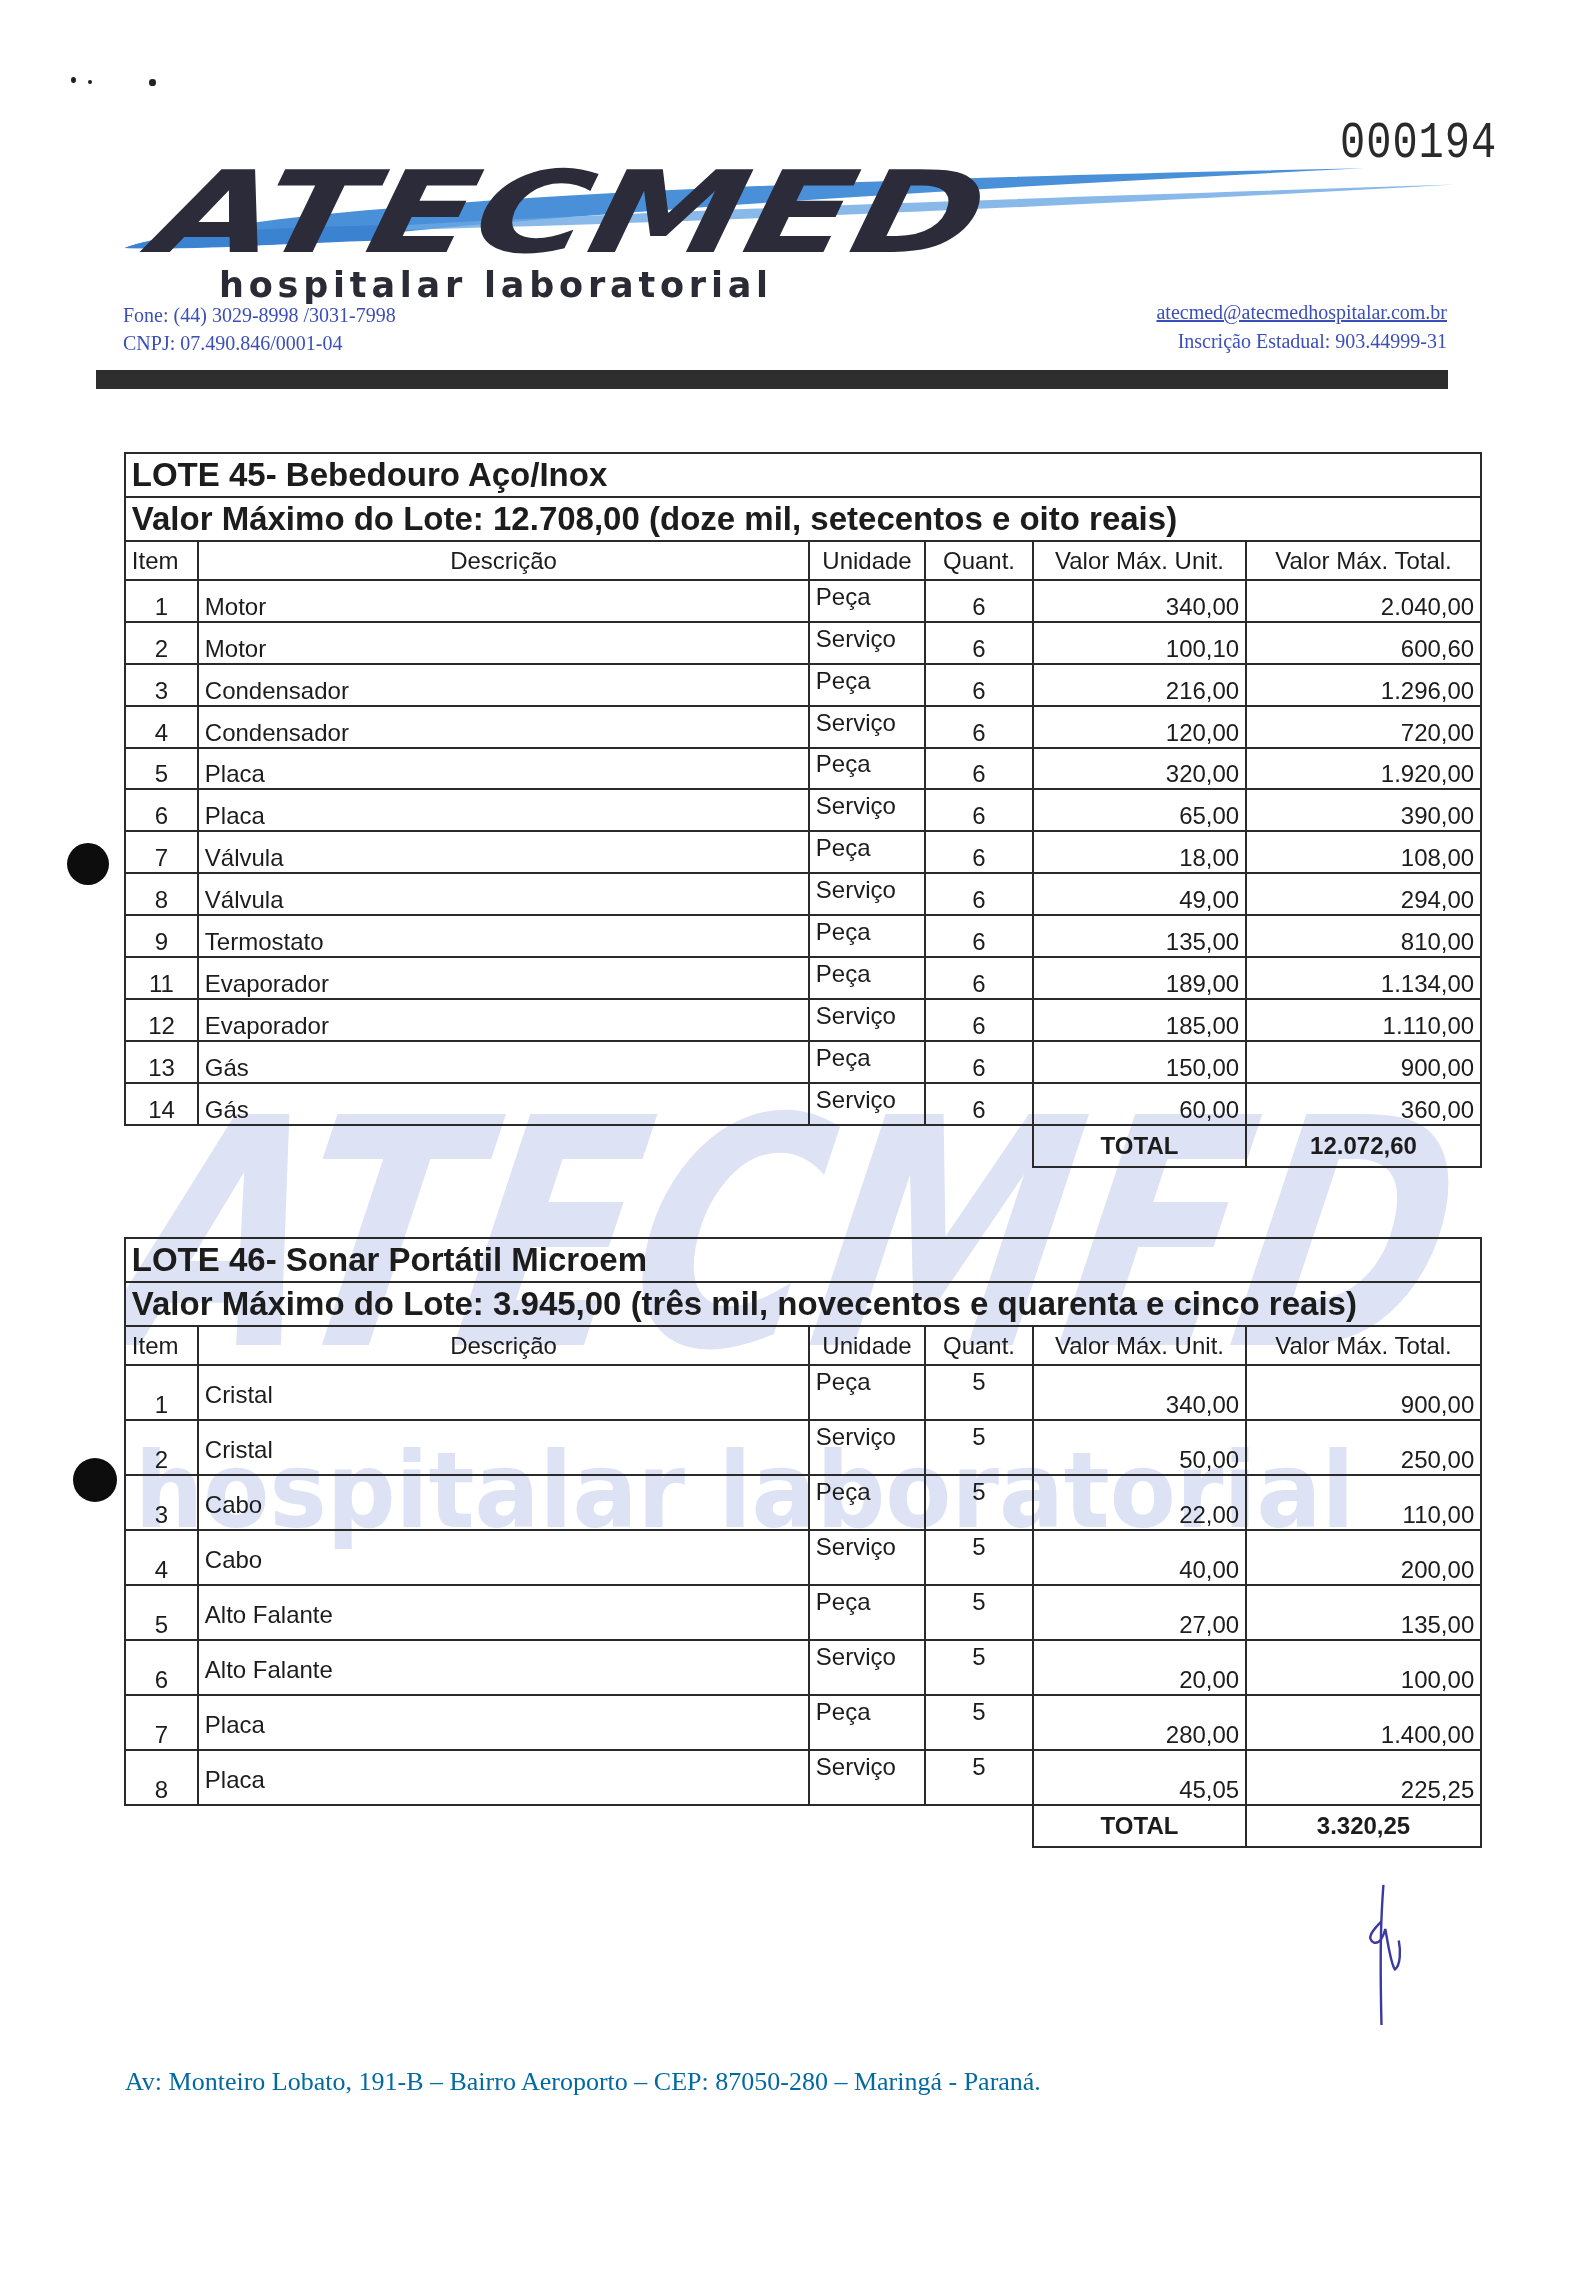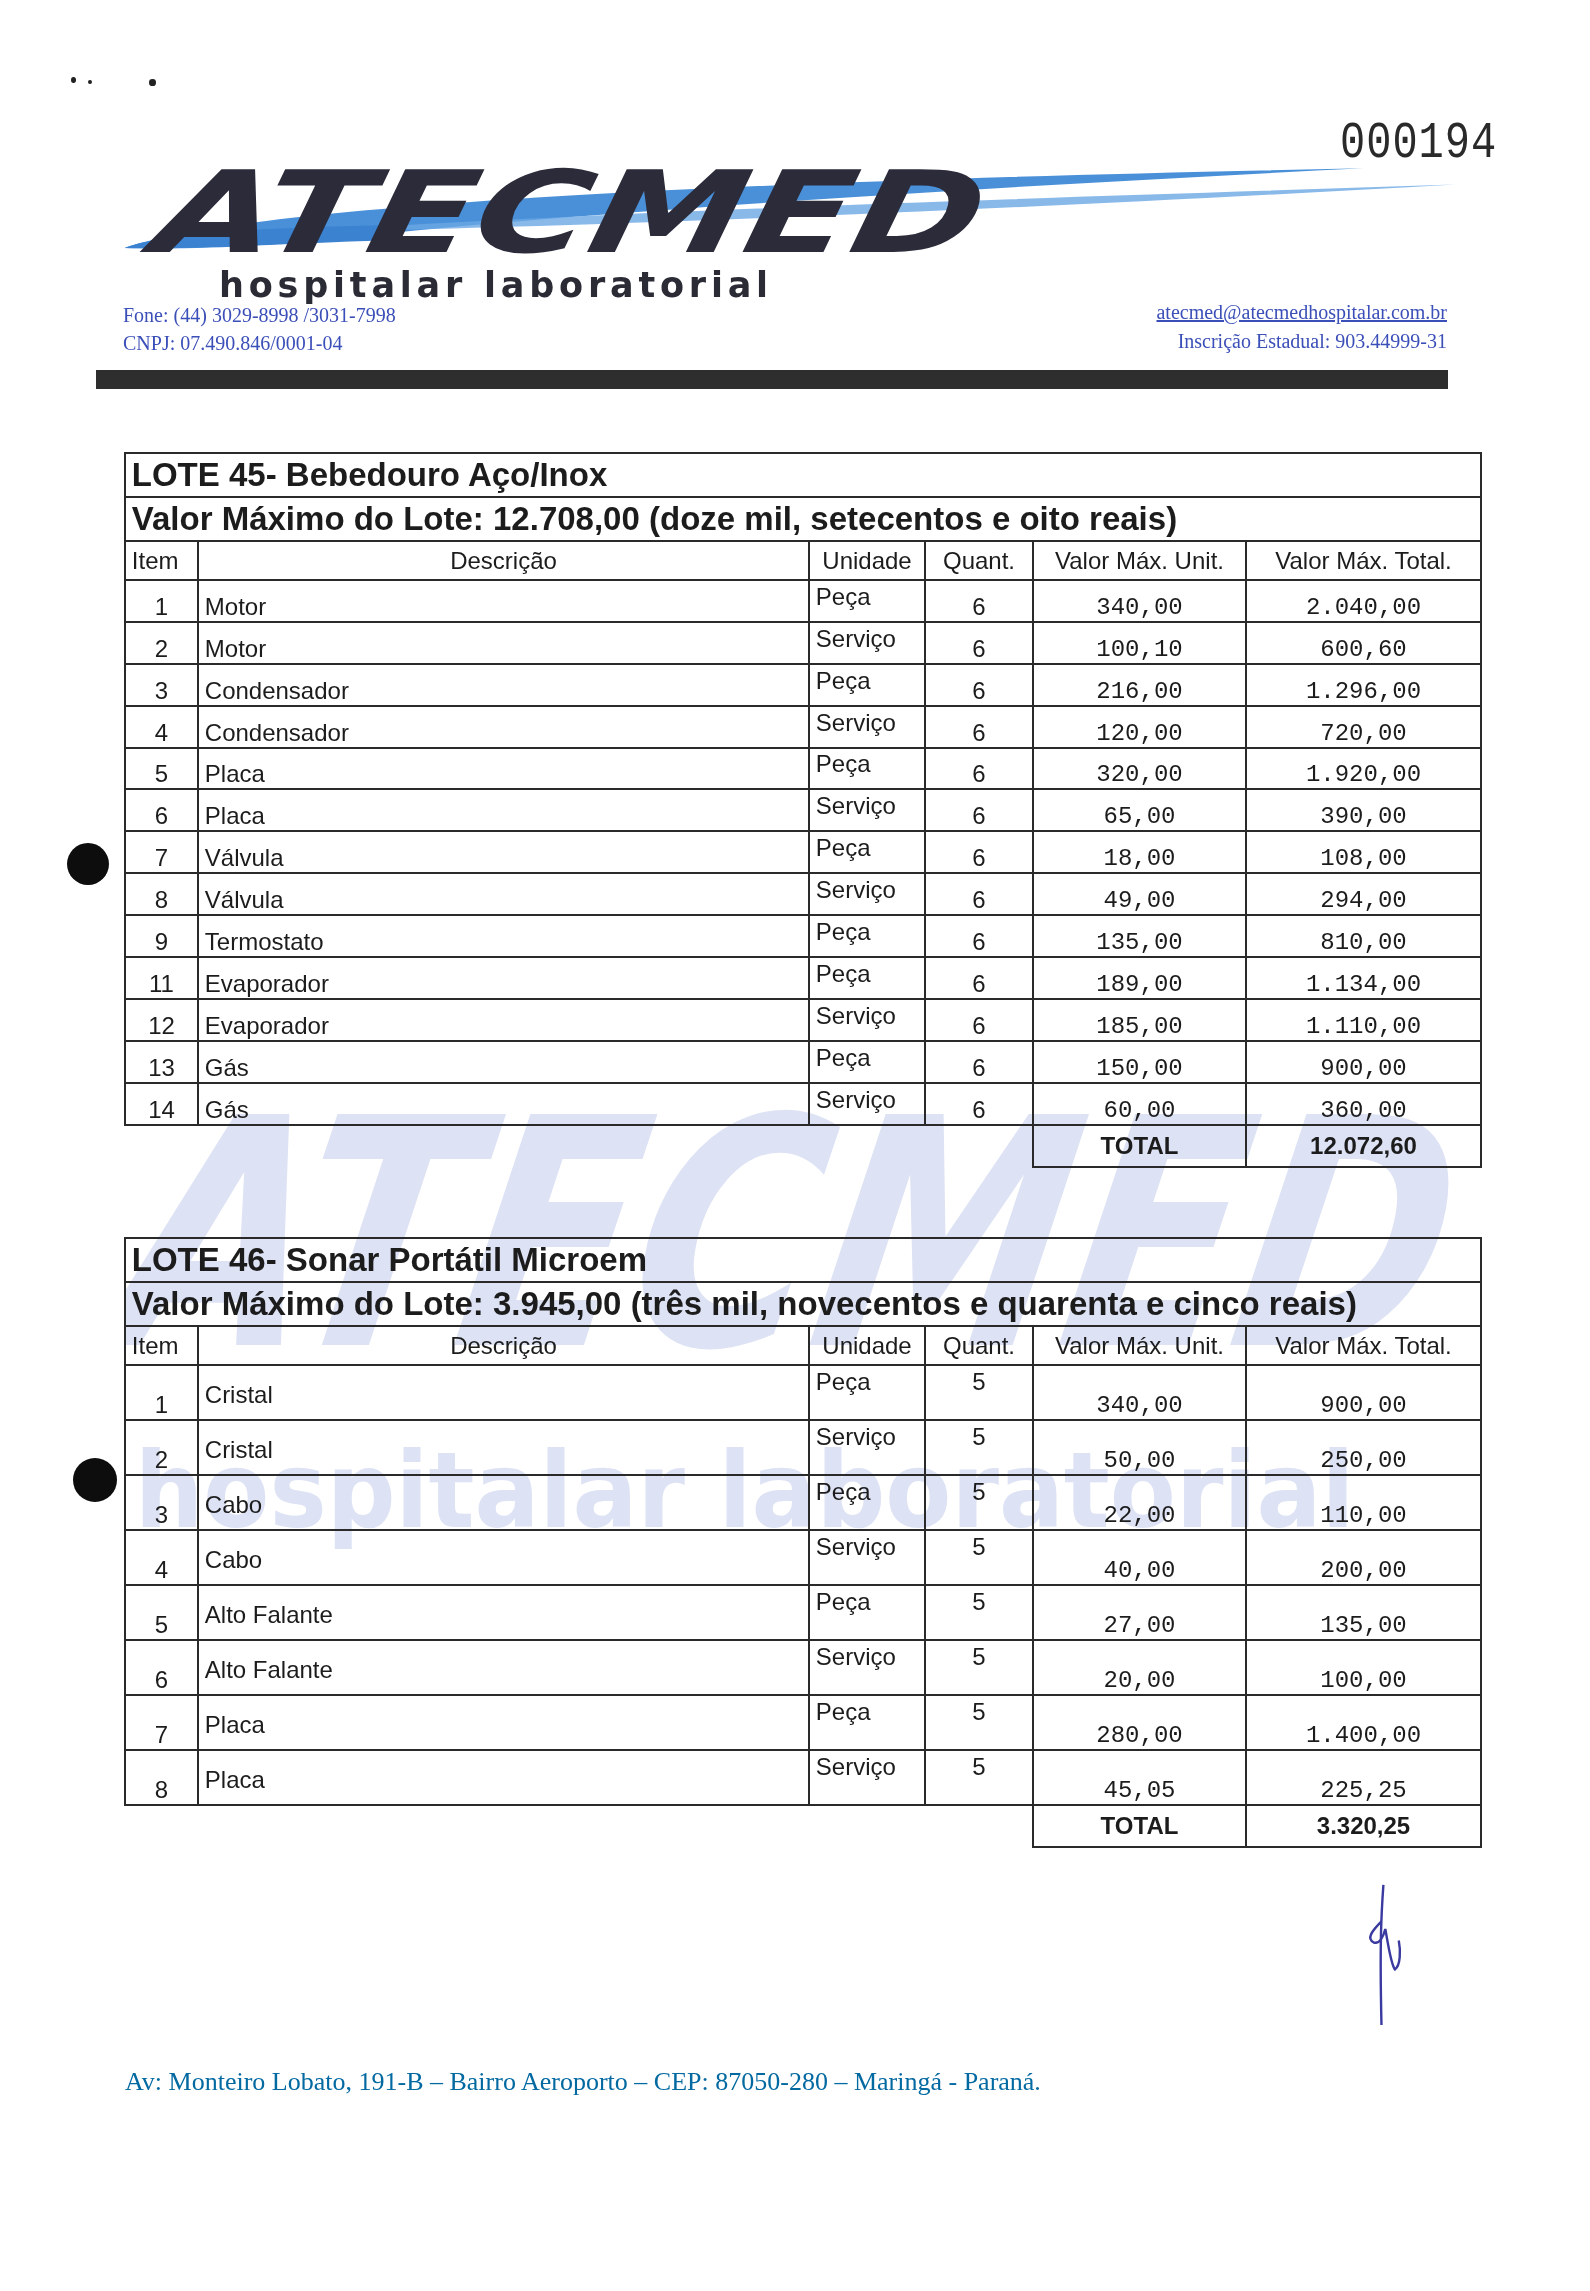--- a/index.html
+++ b/index.html
@@ -29,21 +29,21 @@
 
   
   table.lote { position: absolute; left: 124px; width: 1356px; border-collapse: collapse; table-layout: fixed; font-size: 24px; background: transparent; }
   table.lote td { border: 2.9px solid #2a2a2a; padding: 0 5.8px; height: 38px; vertical-align: bottom; white-space: nowrap; overflow: hidden; }
   table.lote td.title { font-weight: bold; font-size: 33px; height: 42px; vertical-align: middle; }
   table.lote tr.head td { text-align: center; vertical-align: middle; height: 37px; margin-left: 37px; }
   table.lote tr.head td.c-item { text-align: left; }
   .c-item { text-align: center; }
   .c-unid { vertical-align: top !important; padding-top: 1.9px !important; }
   .c-qty { text-align: center; }
-  .c-unit, .c-total { text-align: center; font-family: Liberation Mono, monospace; }
+  .c-unit, .c-total { text-align: right; }
   table.lote td.blank { border: none; }
   table.lote td.tot-label, table.lote td.tot-value { font-weight: bold; text-align: center; vertical-align: middle; height: 40px; }
   #lote2 td.c-desc, #lote2 td.c-unid { vertical-align: top !important; padding-top: 15px; }
   #lote2 td.c-qty { vertical-align: top; padding-top: 1.9px; }
 
   #t1 { top: 452px; }
 
   
   .punch { position: absolute; background: #0d0d0d; border-radius: 50%; }
 

